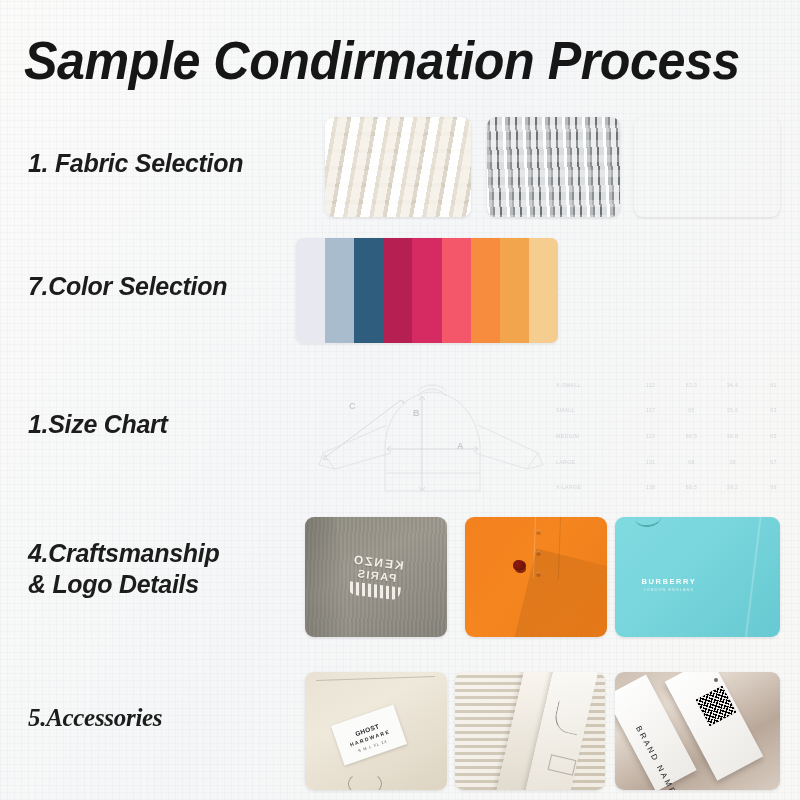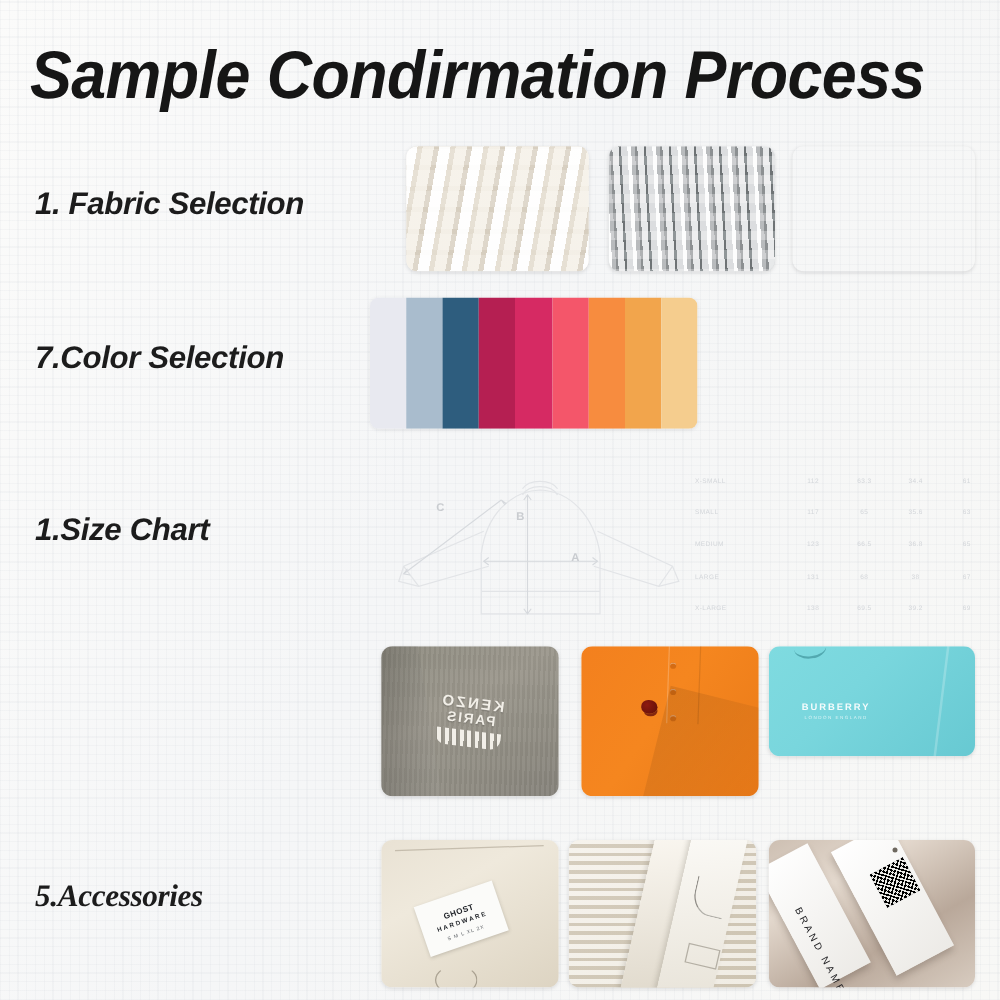--- a/index.html
+++ b/index.html
@@ -172,21 +172,21 @@
     height: 25.6px;
   }
   #sizetable .c0 { width: 74px; }
   #sizetable .cn { width: 41px; text-align: center; }
 
   
   #label4 { top: 538px; }
 
   #craft1 { left: 305px; top: 517px; width: 142px; height: 120px; }
   #craft2 { left: 465px; top: 517px; width: 142px; height: 120px; }
-  #craft3 { left: 615px; top: 517px; width: 165px; height: 88px; }
+  #craft3 { left: 615px; top: 517px; width: 165px; height: 120px; }
 
   .grey-fabric {
     width: 100%; height: 100%; position: relative;
     background:
       repeating-linear-gradient(92deg, rgba(255,255,255,0.05) 0 2px, rgba(0,0,0,0.03) 2px 4px),
       linear-gradient(150deg, #8e8b80 0%, #9b978c 40%, #85827a 100%);
   }
   .grey-fabric .fold {
     position: absolute; left: -18%; top: -10%;
     width: 46%; height: 125%;
@@ -522,20 +522,22 @@
         <span class="cn">138</span>
         <span class="cn">69.5</span>
         <span class="cn">39.2</span>
         <span class="cn">69</span>
       </div>
     </div>
   </div>
 
   <div class="row" id="row4">
     <div class="step-label two-line" id="label4">
+      <div>4.Craftsmanship</div>
+      <div>&amp; Logo Details</div>
     </div>
 
     <div class="card" id="craft1">
       <div class="grey-fabric">
         <div class="fold"></div>
         <div class="kenzo">
           <div>KENZO</div>
           <div class="l2">PARIS</div>
           <div class="stripes"></div>
         </div>

